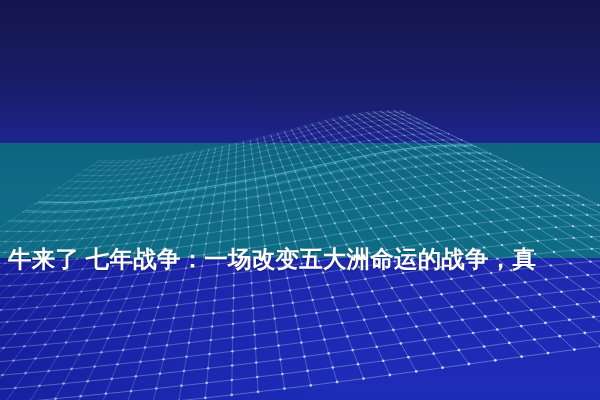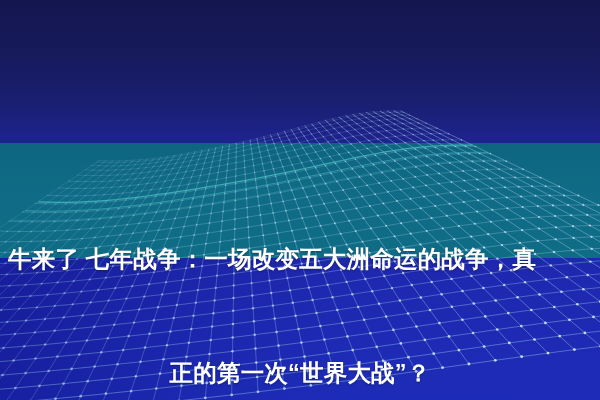--- a/index.html
+++ b/index.html
@@ -1229,16 +1229,15 @@
       <circle cx="468.9" cy="364.0" r="1.40" fill="#e6f6ff" opacity="0.81"></circle>
       <circle cx="495.3" cy="360.3" r="1.40" fill="#e6f6ff" opacity="0.82"></circle>
       <circle cx="521.7" cy="356.7" r="1.40" fill="#e6f6ff" opacity="0.84"></circle>
       <circle cx="548.0" cy="353.1" r="1.40" fill="#e6f6ff" opacity="0.85"></circle>
       <circle cx="574.4" cy="349.6" r="1.40" fill="#e6f6ff" opacity="0.85"></circle>
       <circle cx="600.8" cy="346.3" r="1.40" fill="#e6f6ff" opacity="0.85"></circle>
     </svg>
 
   <div class="headline">
     <span class="ln ln1">牛来了 七年战争：一场改变五大洲命运的战争，真</span>
-    <span class="ln ln2">正的第一次“世界大战”？</span>
   </div>
 
 </div>
 
 </body></html>

